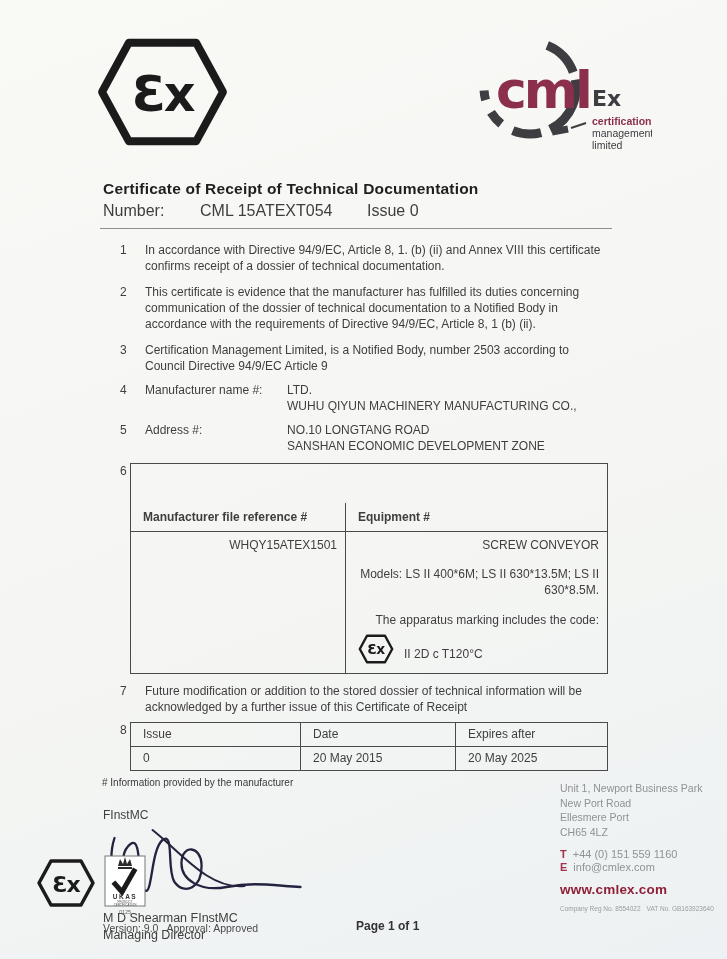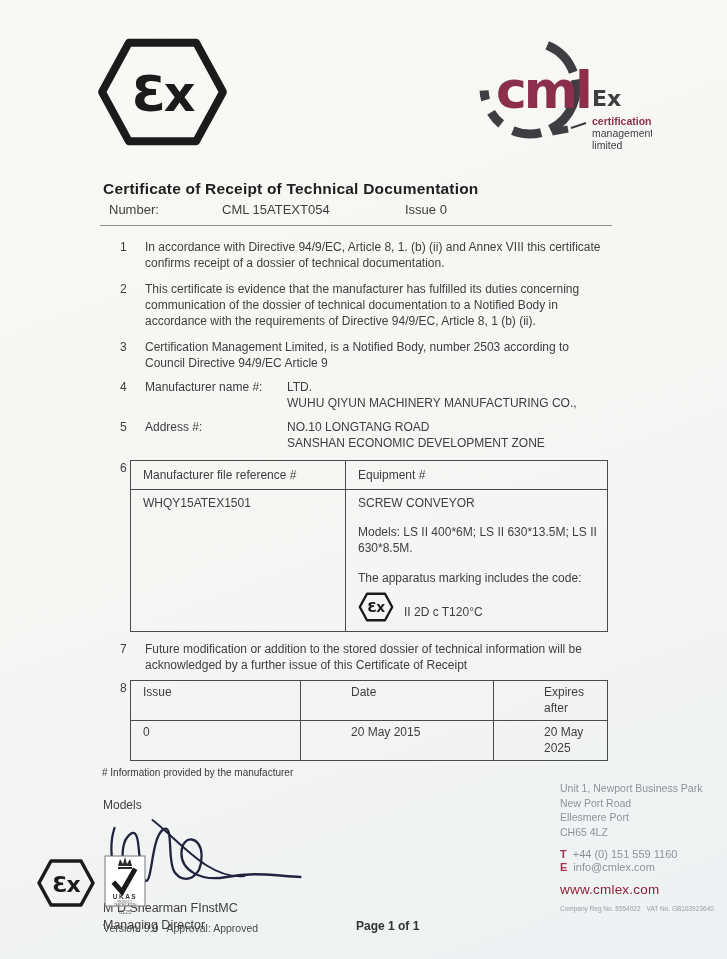--- a/index.html
+++ b/index.html
@@ -18,46 +18,46 @@
   }
   
   .atex-top{position:absolute;left:95px;top:36px;}
   .cml-logo{position:absolute;left:472px;top:30px;}
   
   .content{position:absolute;left:100px;top:180px;width:514px;}
   h1.title{
     font-size:15.5px;font-weight:bold;color:#1f1f1f;
     margin:0 0 4px 3px;letter-spacing:.2px;
   }
-  .number-row{display:flex;font-size:13px;margin:0 0 8px 9px;gap:16px;}
+  .number-row{display:flex;font-size:16px;margin:0 0 8px 3px;}
   .number-row .lbl{width:97px;}
   .number-row .val{width:167px;}
   .rule{border-top:1px solid #8f8f8f;width:512px;margin-bottom:13px;}
   .clause{display:flex;font-size:12px;line-height:16px;margin-bottom:10px;}
   .clause .num{width:45px;padding-left:20px;box-sizing:border-box;flex:none;}
   .clause .body{width:467px;}
   .clause.narrow-num .num{width:30px;padding-left:20px;}
   .kv{display:flex;}
   .kv .k{width:142px;flex:none;}
   .kv .v{width:320px;}
   
   .eq-table{width:478px;border:1px solid #4a4a4a;font-size:12px;box-sizing:border-box;}
   .eq-row{display:flex;}
   .eq-row .c1{width:215px;flex:none;border-right:1px solid #4a4a4a;padding:5px 8px 5px 12px;box-sizing:border-box;}
   .eq-row .c2{flex:1;padding:5px 8px 5px 12px;}
-  .eq-head{border-bottom:1px solid #4a4a4a;font-weight:normal;}
+  .eq-head{border-bottom:1px solid #4a4a4a;font-weight:bold;margin-top:39px;}
   .eq-head .c1,.eq-head .c2{padding-top:6px;padding-bottom:6px;}
-  .eq-bodyrow{min-height:118px;}
+  .eq-bodyrow{min-height:118px;text-align:right;}
   .eq-models{margin-top:13px;}
   .eq-marking-intro{margin-top:14px;}
   .eq-marking-row{margin-top:6px;display:flex;align-items:flex-end;gap:10px;padding-bottom:4px;}
   .eq-marking-row .code{padding-bottom:2px;}
   
   .issue-table{width:478px;border:1px solid #4a4a4a;font-size:12px;box-sizing:border-box;}
-  .it-row{display:flex;gap:38px;}
+  .it-row{display:flex;}
   .it-row > div{padding:3px 8px 4px 12px;box-sizing:border-box;}
   .it-row .ic1{width:170px;flex:none;border-right:1px solid #4a4a4a;}
   .it-row .ic2{width:155px;flex:none;border-right:1px solid #4a4a4a;}
   .it-row .ic3{flex:1;}
   .it-head{border-bottom:1px solid #4a4a4a;}
   
   .footnote{font-size:10px;margin:4px 0 0 2px;color:#3a3a3a;}
   .signed-label{font-size:12px;margin:20px 0 2px 3px;}
   .sig-wrap{margin-left:0px;}
   .sig-name{font-size:12.5px;line-height:17px;margin-left:3px;margin-top:0px;}
@@ -66,21 +66,21 @@
   .ukas{position:absolute;left:100px;top:854px;}
   .version-line{position:absolute;left:103px;top:922px;font-size:10.5px;color:#4a4a4a;}
   .version-line span{margin-right:8px;}
   .page-line{position:absolute;left:356px;top:919px;font-size:12px;font-weight:bold;color:#333;}
   
   .contact{position:absolute;left:560px;top:781px;width:165px;}
   .contact .addr{font-size:10.5px;line-height:14.5px;color:#8f9296;}
   .contact .crow{font-size:11px;color:#8f9296;margin-top:1px;}
   .contact .crow.first{margin-top:9px;}
   .contact .clabel{color:#a3344f;font-weight:bold;margin-right:6px;}
-  .contact .site{font-size:13.5px;font-weight:normal;color:#8f2038;margin-top:9px;letter-spacing:.2px;}
+  .contact .site{font-size:13.5px;font-weight:bold;color:#8f2038;margin-top:9px;letter-spacing:.2px;}
   .contact .reg{font-size:6.5px;color:#9a9da0;margin-top:8px;white-space:nowrap;}
   .contact .reg span{margin-right:6px;}
   .logo-txt-maroon{fill:#8b2f4d;}
   .logo-txt-gray{fill:#3d3d42;}
 </style>
 </head>
 <body>
 
 <div class="page">
 
@@ -194,21 +194,21 @@
         <div class="it-row">
           <div class="ic1">0</div>
           <div class="ic2">20 May 2015</div>
           <div class="ic3">20 May 2025</div>
         </div>
       </div>
     </div>
 
     <div class="footnote"># Information provided by the manufacturer</div>
 
-    <div class="signed-label">Models</div>
+    <div class="signed-label">FInstMC</div>
 
     <div class="sig-wrap">
       <svg width="215" height="82" viewBox="0 0 210 82">
         <path d="M12,14 C4,38 14,74 18,68 C24,58 14,30 28,20 C40,11 34,58 42,66 C50,74 48,26 60,16 C72,7 64,46 72,58 C82,72 100,64 99,40 C98,22 80,20 79,38 C78,56 98,68 124,63 C150,58 166,61 198,63" fill="none" stroke="#23233f" stroke-width="2.3" stroke-linecap="round"></path>
         <path d="M50,6 C76,26 106,66 142,62" fill="none" stroke="#23233f" stroke-width="2" stroke-linecap="round"></path>
       </svg>
     </div>
 
     <div class="sig-name">
       <div>M D Shearman FInstMC</div>

